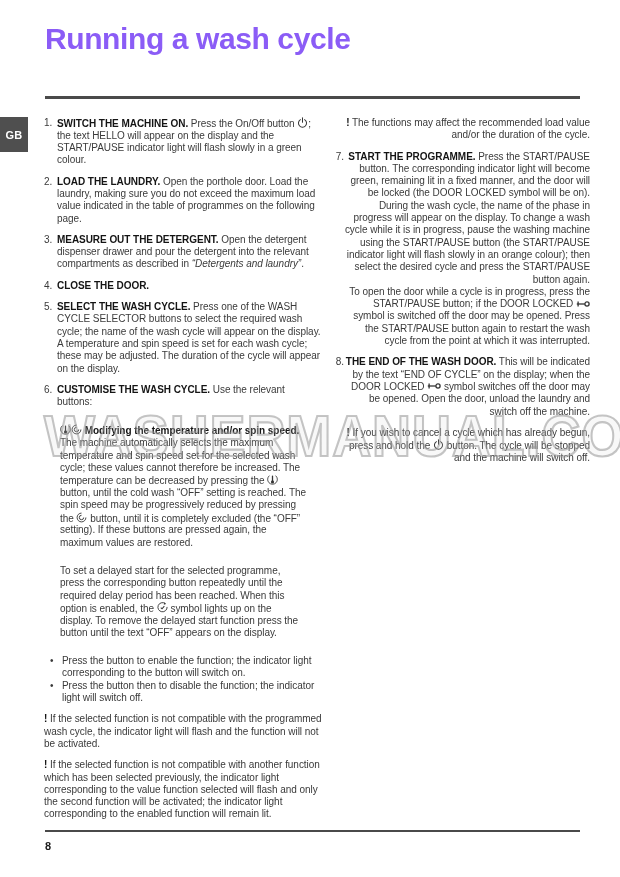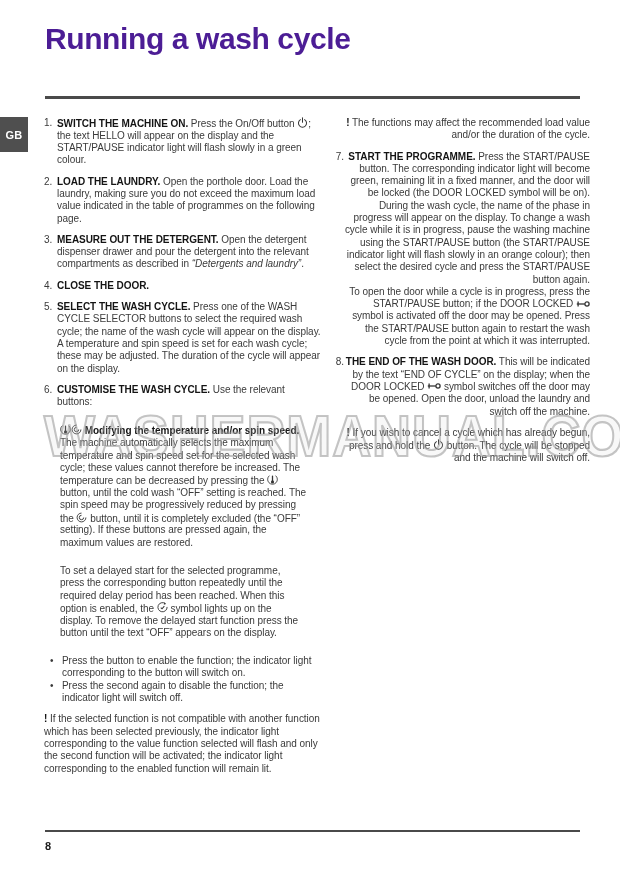--- a/index.html
+++ b/index.html
@@ -3,21 +3,21 @@
 <meta charset="utf-8">
 <style>
   html,body { margin:0; padding:0; background:#e8e8e8; }
   .page {
     position:relative; width:620px; height:877px; margin:0 auto;
     background:#ffffff; overflow:hidden;
     font-family:"Liberation Sans", sans-serif; color:#3a3a3a;
   }
   .title {
     position:absolute; left:45px; top:22px; margin:0;
-    font-size:30px; font-weight:bold; color:#4c1d95; letter-spacing:-0.4px;
+    font-size:30px; font-weight:bold; color:#8b5cf6; letter-spacing:-0.4px;
   }
   .top-rule { position:absolute; left:45px; top:96px; width:535px; height:3px; background:#4a4a4a; }
   .bottom-rule { position:absolute; left:45px; top:830px; width:535px; height:2px; background:#4a4a4a; }
   .gb-tab {
     position:absolute; left:0; top:117px; width:28px; height:35px;
     background:#4f4f4f; color:#ffffff; font-size:11px; font-weight:bold;
     display:flex; align-items:center; justify-content:center; letter-spacing:0.3px;text-align:right;
   }
   .page-number { position:absolute; left:45px; top:840px; font-size:11px; font-weight:bold; color:#1b1b1b; }
   .cols { position:absolute; left:44px; top:117px; width:546px; display:flex; }
@@ -119,43 +119,44 @@
       </div>
 
       <div class="subsec">
         <div class="bullets">
           <div class="bullet-row">
               <span class="dot">•</span>
               <span>Press the button to enable the function; the indicator light corresponding to the button will switch on.</span>
             </div>
           <div class="bullet-row">
               <span class="dot">•</span>
-              <span>Press the second again to disable the function; the indicator light will switch off.</span>
+              <span>Press the button then to disable the function; the indicator light will switch off.</span>
             </div>
         </div>
       </div>
 
+      <div class="note"><span class="mark">!</span><span> If the selected function is not compatible with the programmed wash cycle, the indicator light will flash and the function will not be activated.</span></div>
 
       <div class="note"><span class="mark">!</span><span> If the selected function is not compatible with another function which has been selected previously, the indicator light corresponding to the value function selected will flash and only the second function will be activated; the indicator light corresponding to the enabled function will remain lit.</span></div>
 
     </div>
 
     <div class="col col-right">
 
       <div class="note"><span class="mark">!</span><span> The functions may affect the recommended load value and/or the duration of the cycle.</span></div>
 
       <div class="item">
         <span class="num">7.</span>
         <div class="body">
           <div><b>START THE PROGRAMME.</b><span> Press the START/PAUSE button. The corresponding indicator light will become green, remaining lit in a fixed manner, and the door will be locked (the DOOR LOCKED symbol will be on). During the wash cycle, the name of the phase in progress will appear on the display. To change a wash cycle while it is in progress, pause the washing machine using the START/PAUSE button (the START/PAUSE indicator light will flash slowly in an orange colour); then select the desired cycle and press the START/PAUSE button again.</span></div>
           <div><span>To open the door while a cycle is in progress, press the START/PAUSE button; if the DOOR LOCKED </span><svg class="inl" width="14" height="10" viewBox="0 0 14 10">
                 <line x1="0.8" y1="5" x2="8.8" y2="5" stroke="#333" stroke-width="1.3"></line>
                 <line x1="2.1" y1="2.6" x2="2.1" y2="7.4" stroke="#333" stroke-width="1.3"></line>
                 <circle cx="11" cy="5" r="2.1" fill="none" stroke="#333" stroke-width="1.3"></circle>
-              </svg><span> symbol is activated off the door may be opened. Press the START/PAUSE button again to restart the wash cycle from the point at which it was interrupted.</span></div>
+              </svg><span> symbol is switched off the door may be opened. Press the START/PAUSE button again to restart the wash cycle from the point at which it was interrupted.</span></div>
         </div>
       </div>
 
       <div class="item">
         <span class="num">8.</span>
         <div class="body"><b>THE END OF THE WASH DOOR.</b><span> This will be indicated by the text “END OF CYCLE” on the display; when the DOOR LOCKED </span><svg class="inl" width="14" height="10" viewBox="0 0 14 10">
               <line x1="0.8" y1="5" x2="8.8" y2="5" stroke="#333" stroke-width="1.3"></line>
               <line x1="2.1" y1="2.6" x2="2.1" y2="7.4" stroke="#333" stroke-width="1.3"></line>
               <circle cx="11" cy="5" r="2.1" fill="none" stroke="#333" stroke-width="1.3"></circle>
             </svg><span> symbol switches off the door may be opened. Open the door, unload the laundry and switch off the machine.</span></div>

